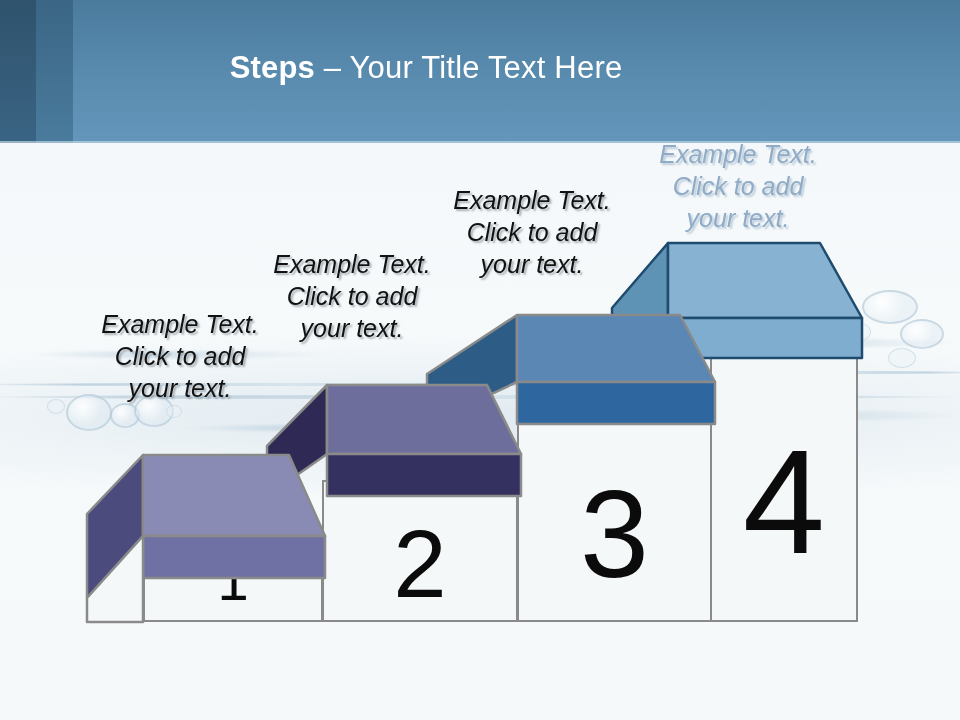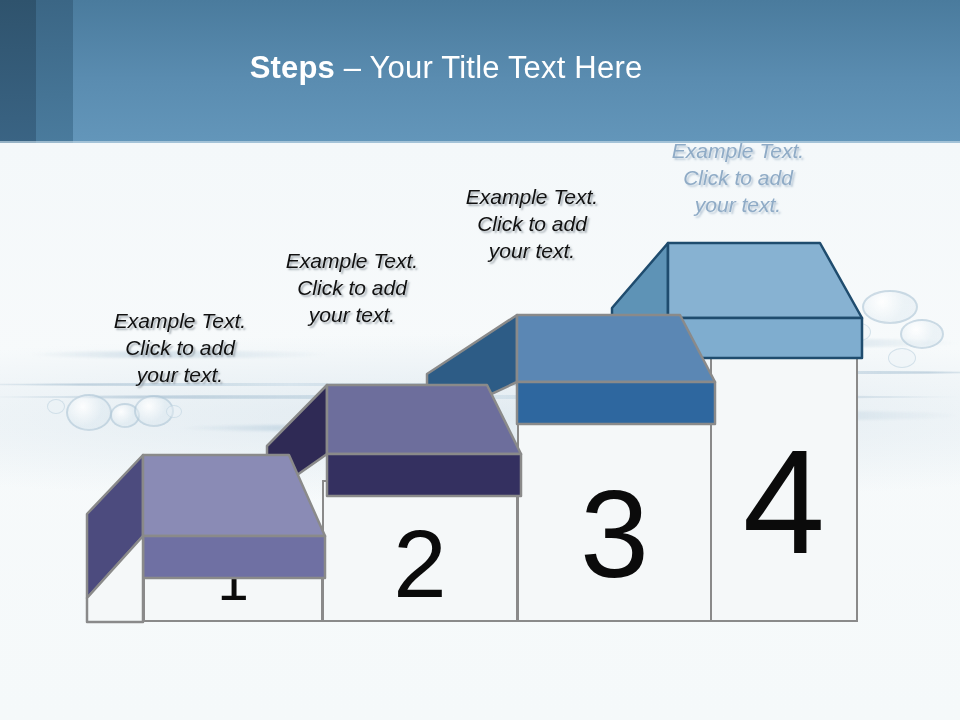--- a/index.html
+++ b/index.html
@@ -48,21 +48,20 @@
   }
   #title {
     position: absolute;
     left: 0; top: 50px;
     width: 852px;
     text-align: center;
     color: #ffffff;
     font-size: 31px;
     letter-spacing: .2px;
     white-space: nowrap;
-    padding-left: 20px;
   }
   #title .strong { font-weight: bold; }
   #title .rest { font-weight: normal; }
 
   
   #water {
     position: absolute;
     left: 0; top: 143px;
     width: 960px; height: 577px;
     background:
@@ -112,21 +111,21 @@
   }
 
   
   .slab { position: absolute; }
   .slab svg { display: block; overflow: visible; }
 
   
   .caption {
     position: absolute;
     font-style: italic;
-    font-size: 21px;
+    font-size: 25px;
     line-height: 1.28;
     text-align: center;
     white-space: pre-line;
   }
   .caption.dark {
     color: #111111;
     text-shadow: 2px 2px 2px rgba(140,150,158,.75);
   }
   .caption.light {
     color: #8fabc6;

